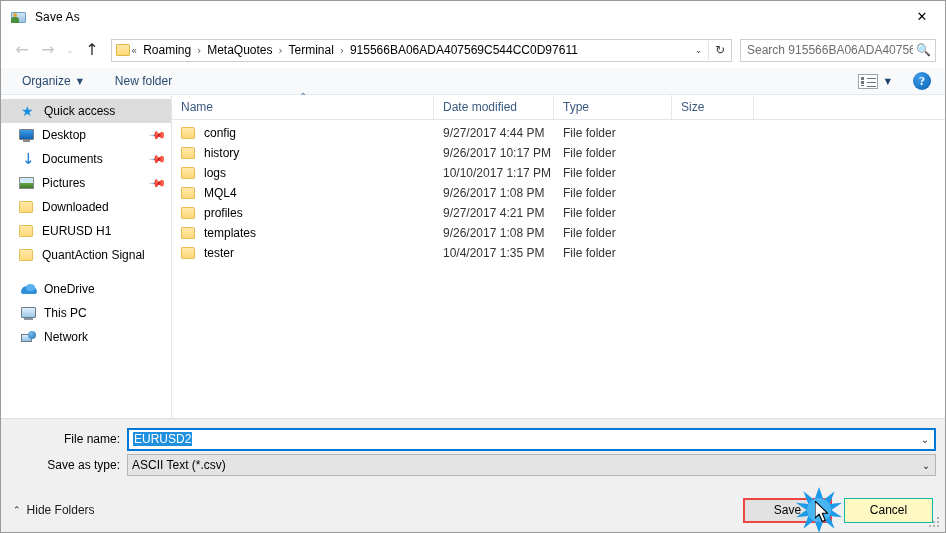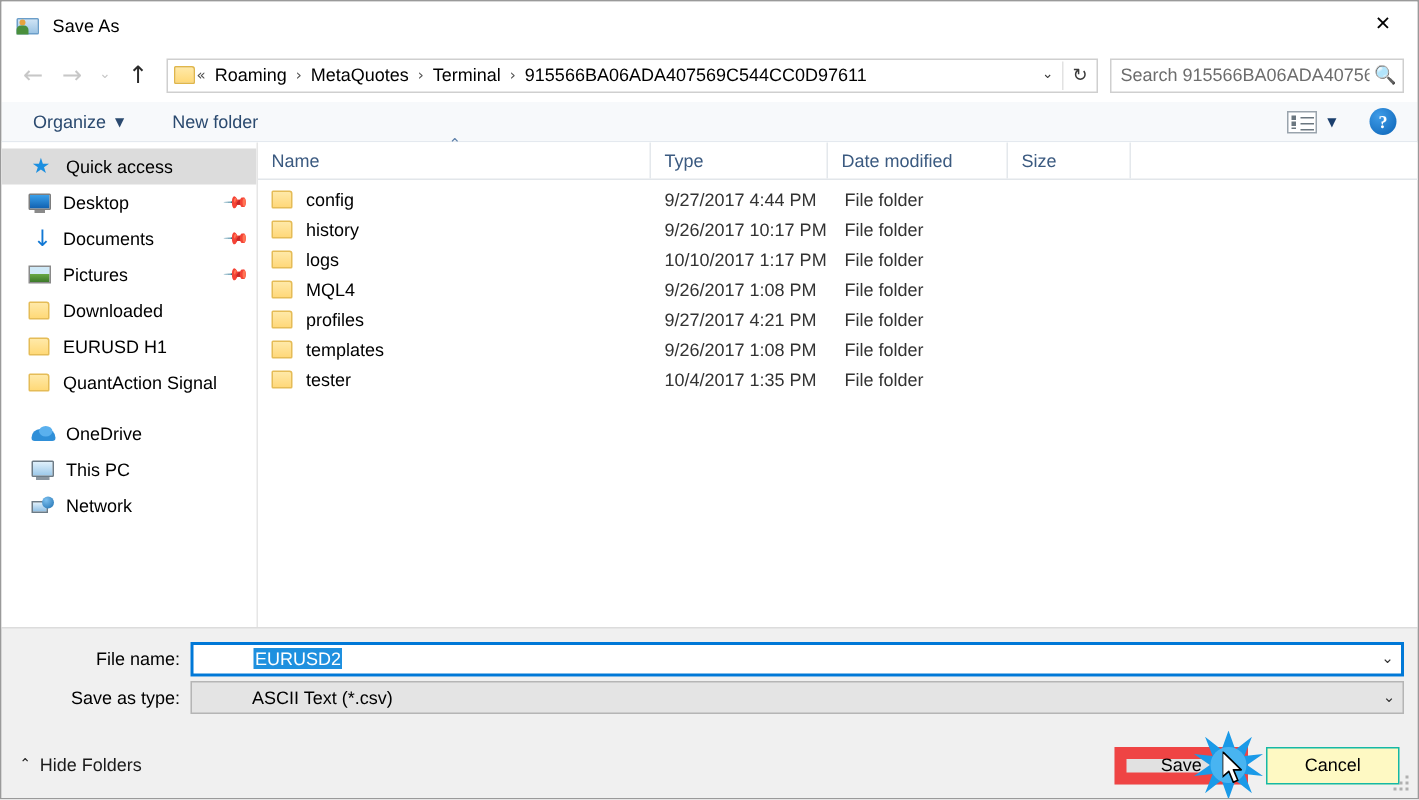--- a/index.html
+++ b/index.html
@@ -551,21 +551,20 @@
   }
   .combo {
     flex: 1 1 auto;
     height: 22px;
     margin-right: 9px;
     box-sizing: border-box;
     display: flex;
     align-items: center;
     background: #ffffff;
     border: 1px solid #7a7a7a;
-    padding-left: 36px;
   }
   .combo.focused {
     border: 2px solid #0078d7;
     height: 23px;
   }
   .combo.readonly {
     background: #e4e4e4;
     border: 1px solid #b5b5b5;
   }
   .combo-value {
@@ -628,21 +627,21 @@
     color: #000;
     background: #fef9c3;
     border: 1px solid #14b8a6;
     box-sizing: border-box;
     display: flex;
     align-items: center;
     justify-content: center;
     cursor: default;
   }
   .btn.default {
-    border: 8px solid #ef4444;
+    border: 2px solid #ef4444;
     background: #e1e1e1;
   }
   #btn-cancel { margin-left: 12px; }
 
   
   .click-burst {
     position: absolute;
     left: 795px;
     top: 486px;
     width: 46px;
@@ -838,25 +837,25 @@
           <span class="nav-label">Network</span>
         </div>
       </div>
 
     <div class="filepane">
       <div class="col-header">
         <div class="col col-name">
           <span class="sort-arrow">⌃</span>
           <span>Name</span>
         </div>
+        <div class="col col-date">
+          <span>Date modified</span>
+        </div>
         <div class="col col-type">
           <span>Type</span>
-        </div>
-        <div class="col col-date">
-          <span>Date modified</span>
         </div>
         <div class="col col-size">
           <span>Size</span>
         </div>
         <div class="col col-filler"></div>
       </div>
       <div class="rows" id="filerows">
           <div class="row">
             <div class="cell cell-name">
               <span class="fi"></span>

